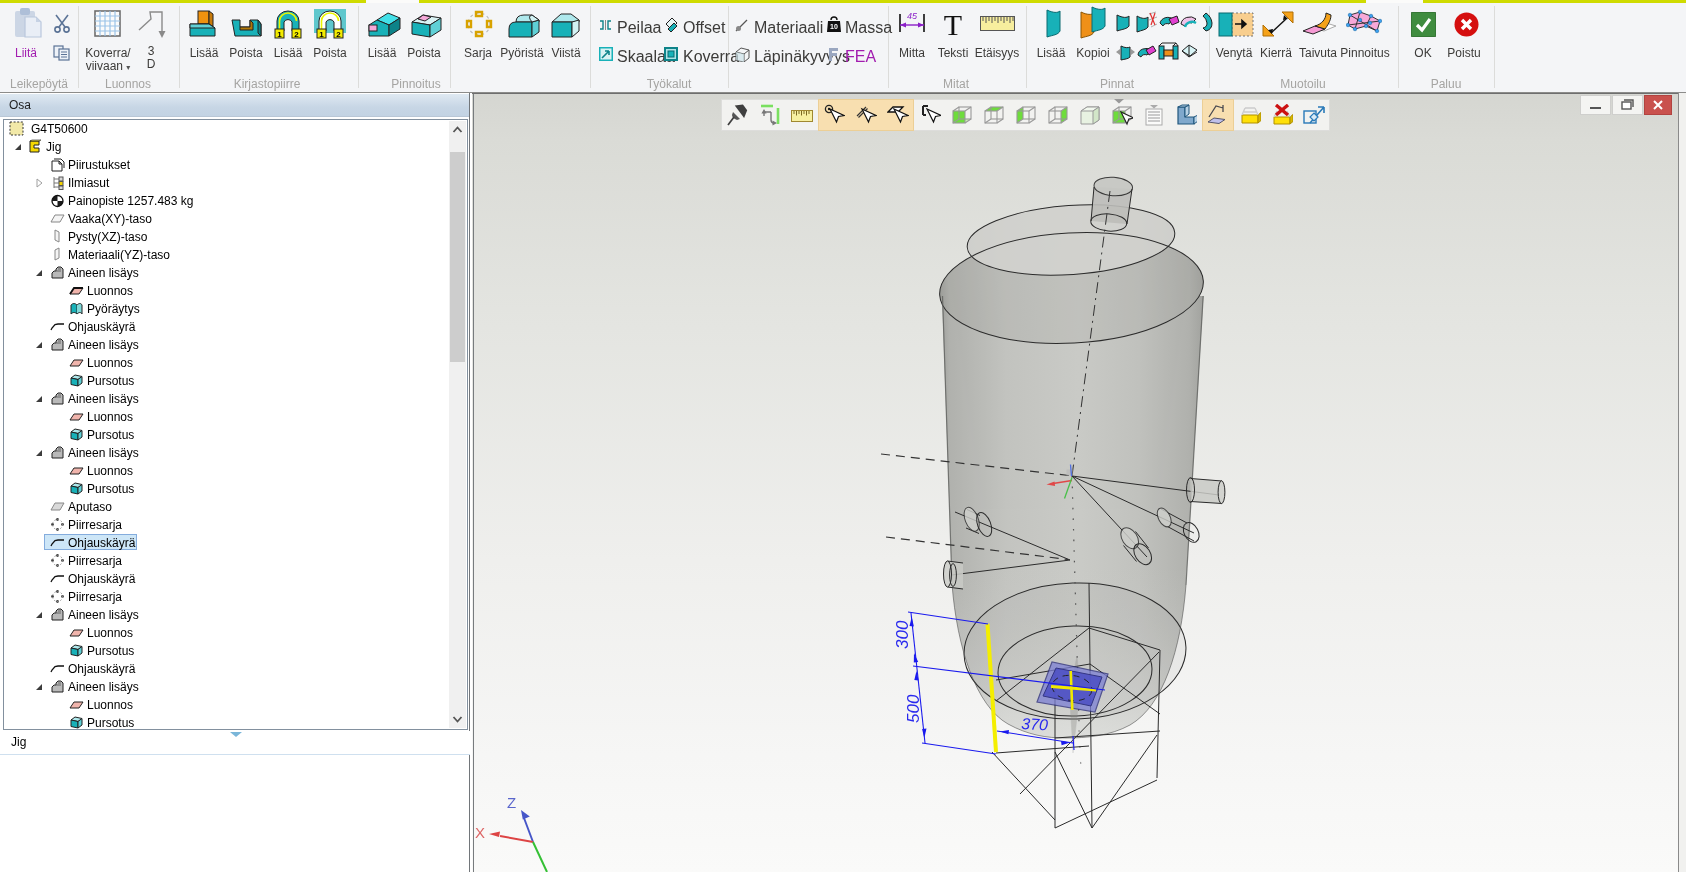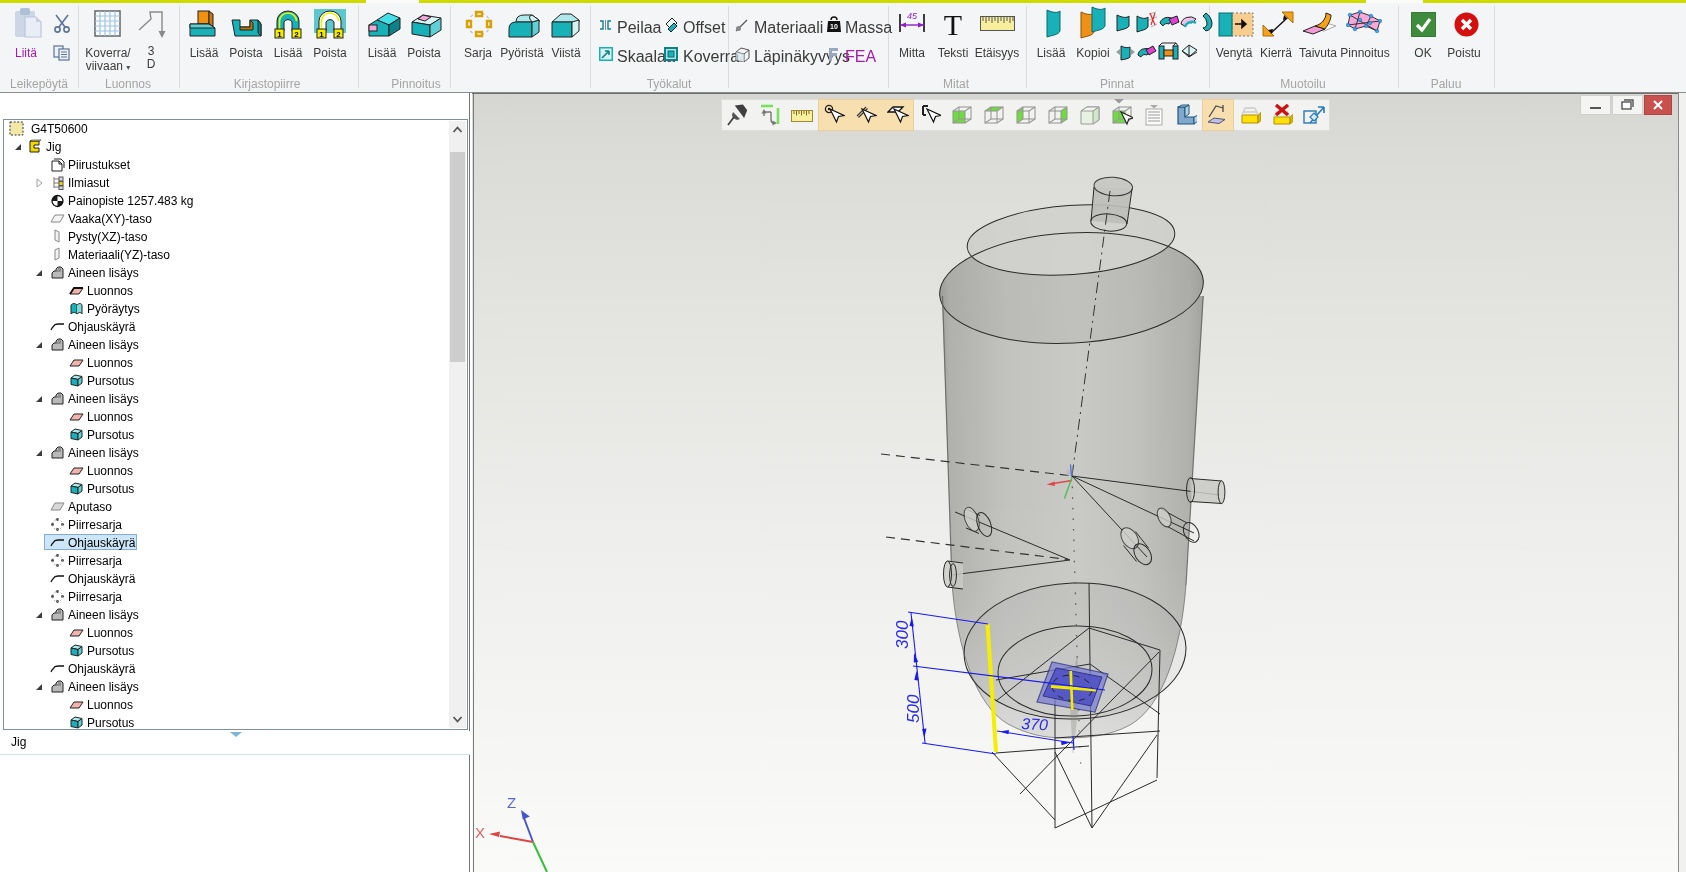--- a/index.html
+++ b/index.html
@@ -315,20 +315,23 @@
 <svg class="abs" style="left:1454px;top:12px" width="25" height="25" viewBox="0 0 25 25">
       <circle cx="12.5" cy="12.5" r="12" fill="#d50f0f"></circle>
       <path d="M8 8 L17 17 M17 8 L8 17" stroke="#fff" stroke-width="3.4"></path>
     </svg>
 <div class="bl" style="left:1464px;top:46px;transform:translateX(-50%)">Poistu</div>
 <div id="topline"></div>
 <div class="abs" style="left:366px;top:0;width:53px;height:3px;background:#fbfbfa"></div>
 <div class="abs" style="left:1366px;top:0;width:57px;height:3px;background:#fbfbfa"></div>
 <div id="ribbot"></div>
 <div id="lpanel">
+      <div id="osahdr">
+        <span>Osa</span>
+      </div>
       <div id="treebox">
 <svg class="abs" style="left:5px;top:1px" width="15" height="15" viewBox="0 0 15 15">
           <rect x="1" y="1" width="13" height="13" fill="#f2e9a8" stroke="#333" stroke-dasharray="2 1.6"></rect>
         </svg>
 <div class="trow" style="left:27px;top:0px;line-height:18px">G4T50600</div>
 <svg class="abs" style="left:9px;top:22px" width="10" height="10" viewBox="0 0 10 10">
           <path d="M8 2 V8 H2 z" fill="#3c3c3c"></path>
         </svg>
 <svg class="abs" style="left:23px;top:19px" width="15" height="15" viewBox="0 0 15 15">
           <path d="M3 2 h9 v4 h-5 v3 h5 v4 h-9 z" fill="#f5d800" stroke="#222"></path>

